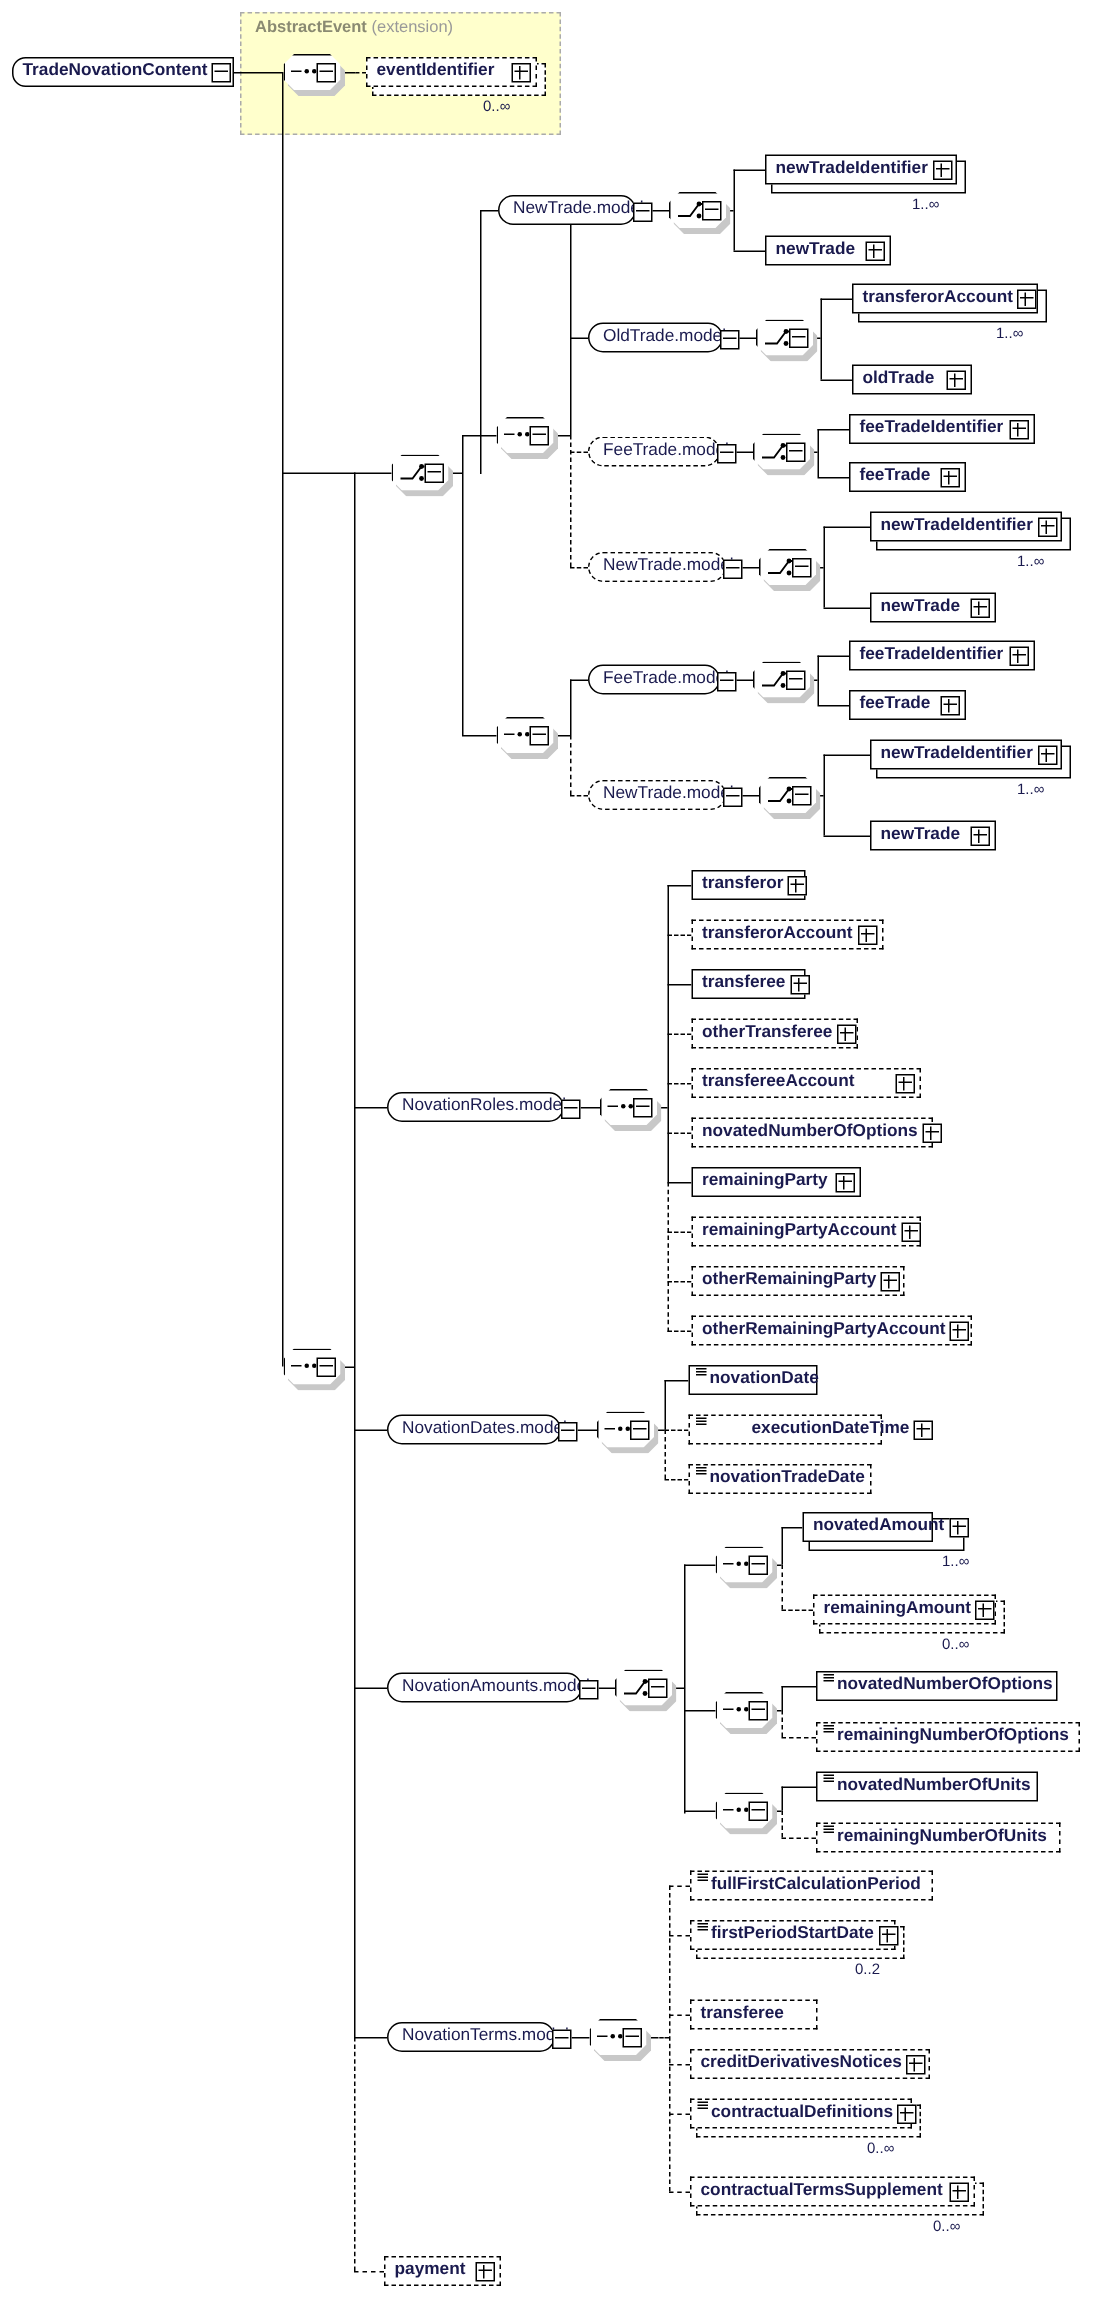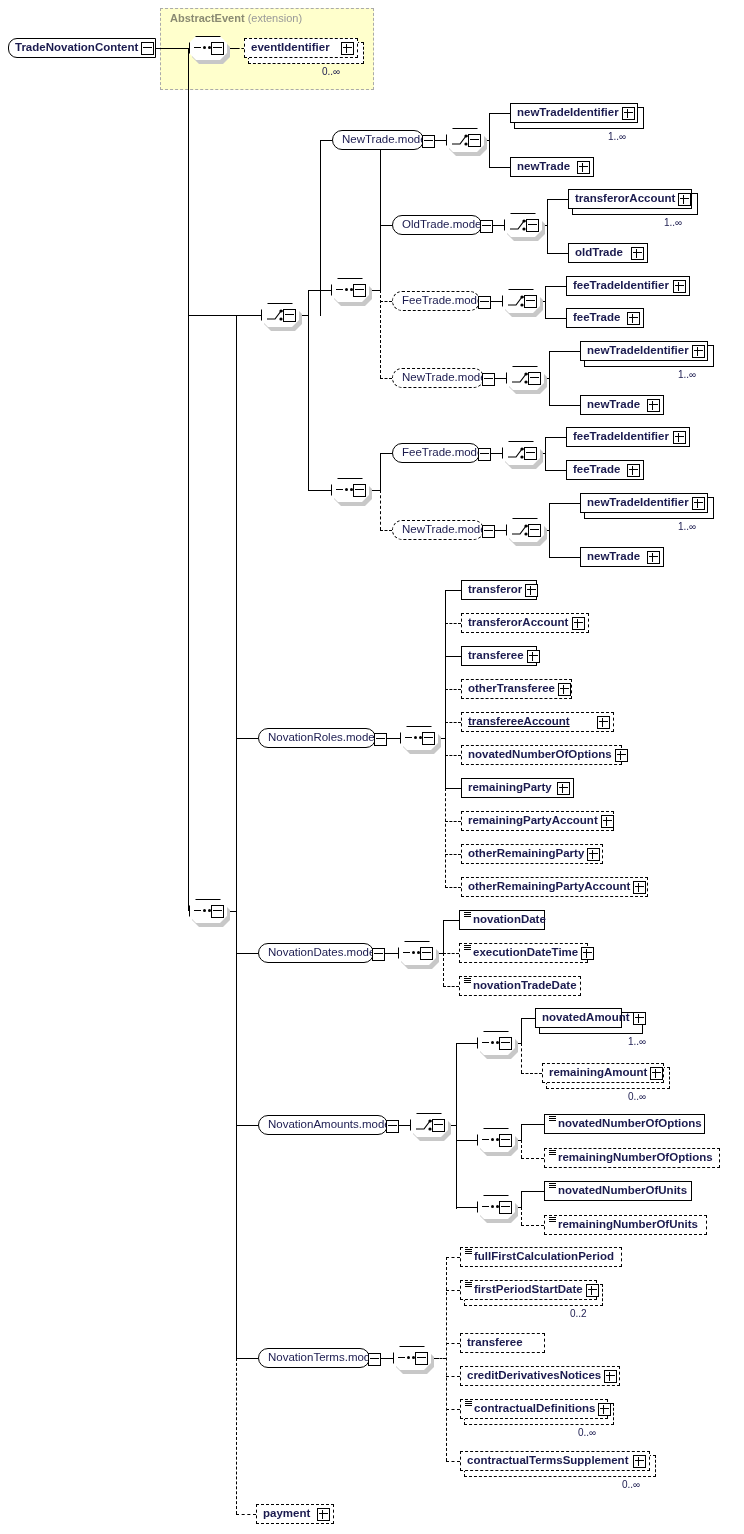--- a/index.html
+++ b/index.html
@@ -504,21 +504,21 @@
     <div class="sh"></div>
       <div class="node opt" style="width:111px;">
         <span class="lbl">otherTransferee</span>
         <span class="exp plus"></span>
       </div>
   </div>
 
   <div class="dh" style="left:445px;top:722px;width:16px;"></div>
   <div class="nodewrap opt" style="left:461px;top:712px;">
     <div class="sh"></div>
-      <div class="node opt" style="width:153px;text-decoration:underline;">
+      <div class="node opt" style="width:153px;">
         <span class="lbl">transfereeAccount</span>
         <span class="exp plus"></span>
       </div>
   </div>
 
   <div class="dh" style="left:445px;top:755px;width:16px;"></div>
   <div class="nodewrap opt" style="left:461px;top:745px;">
     <div class="sh"></div>
       <div class="node opt" style="width:161px;">
         <span class="lbl">novatedNumberOfOptions</span>
@@ -596,21 +596,21 @@
           <i></i>
           <i></i>
         </span>
       <span class="lbl">novationDate</span>
       </div>
   </div>
 
   <div class="dh" style="left:443px;top:953px;width:16px;"></div>
   <div class="nodewrap opt" style="left:459px;top:943px;">
     <div class="sh"></div>
-      <div class="node opt simple" style="width:129px;">
+      <div class="node opt simple" style="width:129px;padding-left:28px;">
       <span class="stglyph">
           <i></i>
           <i></i>
           <i></i>
         </span>
       <span class="lbl">executionDateTime</span>
         <span class="exp plus"></span>
       </div>
   </div>
 

